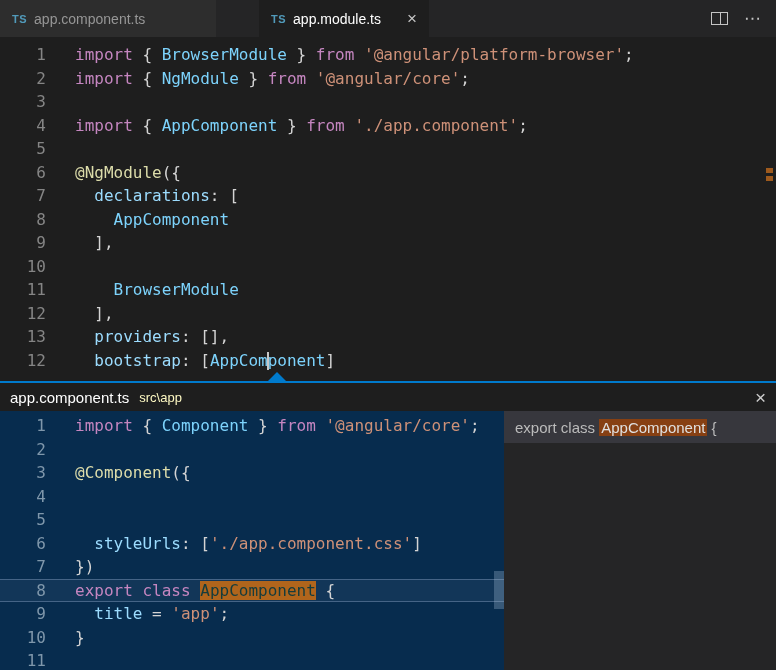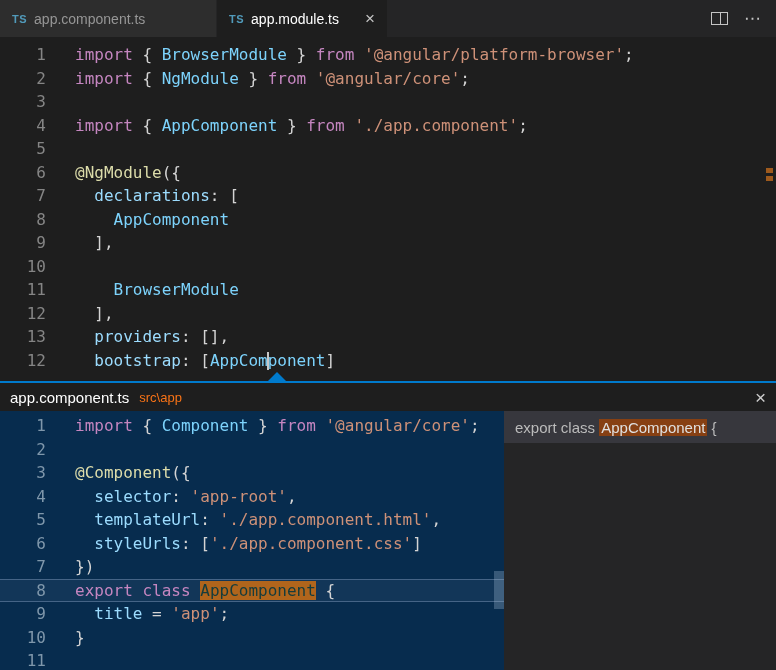--- a/index.html
+++ b/index.html
@@ -2,21 +2,21 @@
 <html><head>
 <meta charset="utf-8">
 <style>
   html,body{margin:0;padding:0;}
   body{
     width:776px;height:670px;position:relative;overflow:hidden;
     background:#1e1e1e;font-family:"Liberation Sans",sans-serif;
     -webkit-font-smoothing:antialiased;
   }
   
-  .tabbar{position:absolute;top:0;left:0;right:0;height:37px;background:#252526;display:flex;align-items:stretch;}
+  .tabbar{position:absolute;top:0;left:0;right:0;height:37px;background:#252526;display:flex;align-items:stretch;gap:42px;}
   .tab{display:flex;align-items:center;gap:7px;padding:0 12px;box-sizing:border-box;font-size:14px;cursor:pointer;}
   .tab.inactive{width:217px;background:#2d2d2d;color:#969696;border-right:1px solid #252526;}
   .tab.active{width:170px;background:#1e1e1e;color:#ffffff;}
   .ts-icon{color:#519aba;font-size:11px;font-weight:bold;letter-spacing:.5px;flex:none;}
   .tab-close{margin-left:auto;color:#c5c5c5;font-size:17px;line-height:1;cursor:pointer;}
   .tab-actions{margin-left:auto;display:flex;align-items:center;gap:16px;padding-right:14px;}
   .split-icon{width:15px;height:11px;border:1px solid #c5c5c5;position:relative;display:inline-block;}
   .split-icon::after{content:"";position:absolute;left:50%;top:0;bottom:0;width:1px;background:#c5c5c5;}
   .more-icon{color:#c5c5c5;font-size:17px;letter-spacing:1px;line-height:1;}
   
@@ -33,21 +33,21 @@
   .tk-match{color:#153c3c;background:#b0651c;}
   .cursor{display:inline-block;width:2px;height:18px;background:#c8c8c8;vertical-align:middle;margin:0 -1px;}
   .overview-mark{position:absolute;right:3px;width:7px;height:5px;background:#9e5a1d;}
   .overview-mark.m1{top:131px;}
   .overview-mark.m2{top:139px;}
   
   .peek{position:absolute;top:381px;left:0;width:776px;height:289px;border-top:2px solid #007acc;background:#072c4e;box-sizing:border-box;}
   .peek-arrow{position:absolute;top:-11px;left:268px;width:0;height:0;border-left:9px solid transparent;border-right:9px solid transparent;border-bottom:9px solid #007acc;}
   .peek-header{height:28px;background:#1e1e1e;display:flex;align-items:center;padding:0 10px;gap:10px;}
   .peek-title{color:#ffffff;font-size:15px;}
-  .peek-path{color:#f97316;font-size:13px;}
+  .peek-path{color:#fef9c3;font-size:13px;}
   .peek-close{margin-left:auto;color:#cccccc;font-size:19px;line-height:1;cursor:pointer;}
   .peek-body{position:absolute;top:28px;left:0;right:0;bottom:0;display:flex;overflow:hidden;}
   .peek-editor{width:504px;flex:none;position:relative;padding-top:3px;box-sizing:border-box;overflow:hidden;}
   .peek-editor .gutter{color:#7f97ab;}
   .ref-line{background:rgba(200,225,255,0.06);box-shadow:inset 0 1px 0 rgba(200,220,255,0.28), inset 0 -1px 0 rgba(200,220,255,0.28);}
   .peek-scrollbar{position:absolute;right:0;top:160px;width:10px;height:38px;background:rgba(150,175,200,0.35);cursor:pointer;}
   .peek-results{flex:1;background:#252526;}
   .result-row{height:32px;display:flex;align-items:center;background:#37373d;color:#bbbbbb;font-size:15px;padding:0 11px;white-space:pre;cursor:pointer;}
   .result-match{background:#874013;color:#e0e0e0;padding:0 2px;}
 </style>
@@ -99,22 +99,22 @@
       <span class="peek-title">app.component.ts</span>
       <span class="peek-path">src\app</span>
       <span class="peek-close">×</span>
     </div>
     <div class="peek-body">
       <div class="peek-editor">
         <div id="peek-lines">
             <div class="code-line"><span class="gutter">1</span><span class="code"><span class="tk-kw">import</span><span class="tk-pun"> { </span><span class="tk-cls">Component</span><span class="tk-pun"> } </span><span class="tk-kw">from</span><span class="tk-pun"> </span><span class="tk-str">'@angular/core'</span><span class="tk-pun">;</span></span></div>
             <div class="code-line"><span class="gutter">2</span><span class="code"></span></div>
             <div class="code-line"><span class="gutter">3</span><span class="code"><span class="tk-dec">@Component</span><span class="tk-pun">({</span></span></div>
-            <div class="code-line"><span class="gutter">4</span><span class="code"><span class="tk-pun">  </span><span class="tk-prop">selector</span><span class="tk-pun">: </span><span class="tk-str">'app-root'</span><span class="tk-pun">,</span></span></div>
-            <div class="code-line"><span class="gutter">5</span><span class="code"><span class="tk-pun">  </span><span class="tk-prop">templateUrl</span><span class="tk-pun">: </span><span class="tk-str">'./app.component.html'</span><span class="tk-pun">,</span></span></div>
+            <div class="code-line"><span class="gutter">4</span></div>
+            <div class="code-line"><span class="gutter">5</span></div>
             <div class="code-line"><span class="gutter">6</span><span class="code"><span class="tk-pun">  </span><span class="tk-prop">styleUrls</span><span class="tk-pun">: [</span><span class="tk-str">'./app.component.css'</span><span class="tk-pun">]</span></span></div>
             <div class="code-line"><span class="gutter">7</span><span class="code"><span class="tk-pun">})</span></span></div>
             <div class="code-line ref-line"><span class="gutter">8</span><span class="code"><span class="tk-kw">export</span><span class="tk-pun"> </span><span class="tk-kw">class</span><span class="tk-pun"> </span><span class="tk-match">AppComponent</span><span class="tk-pun"> {</span></span></div>
             <div class="code-line"><span class="gutter">9</span><span class="code"><span class="tk-pun">  </span><span class="tk-prop">title</span><span class="tk-pun"> = </span><span class="tk-str">'app'</span><span class="tk-pun">;</span></span></div>
             <div class="code-line"><span class="gutter">10</span><span class="code"><span class="tk-pun">}</span></span></div>
             <div class="code-line"><span class="gutter">11</span><span class="code"></span></div>
           </div>
         <div class="peek-scrollbar"></div>
       </div>
       <div class="peek-results">

